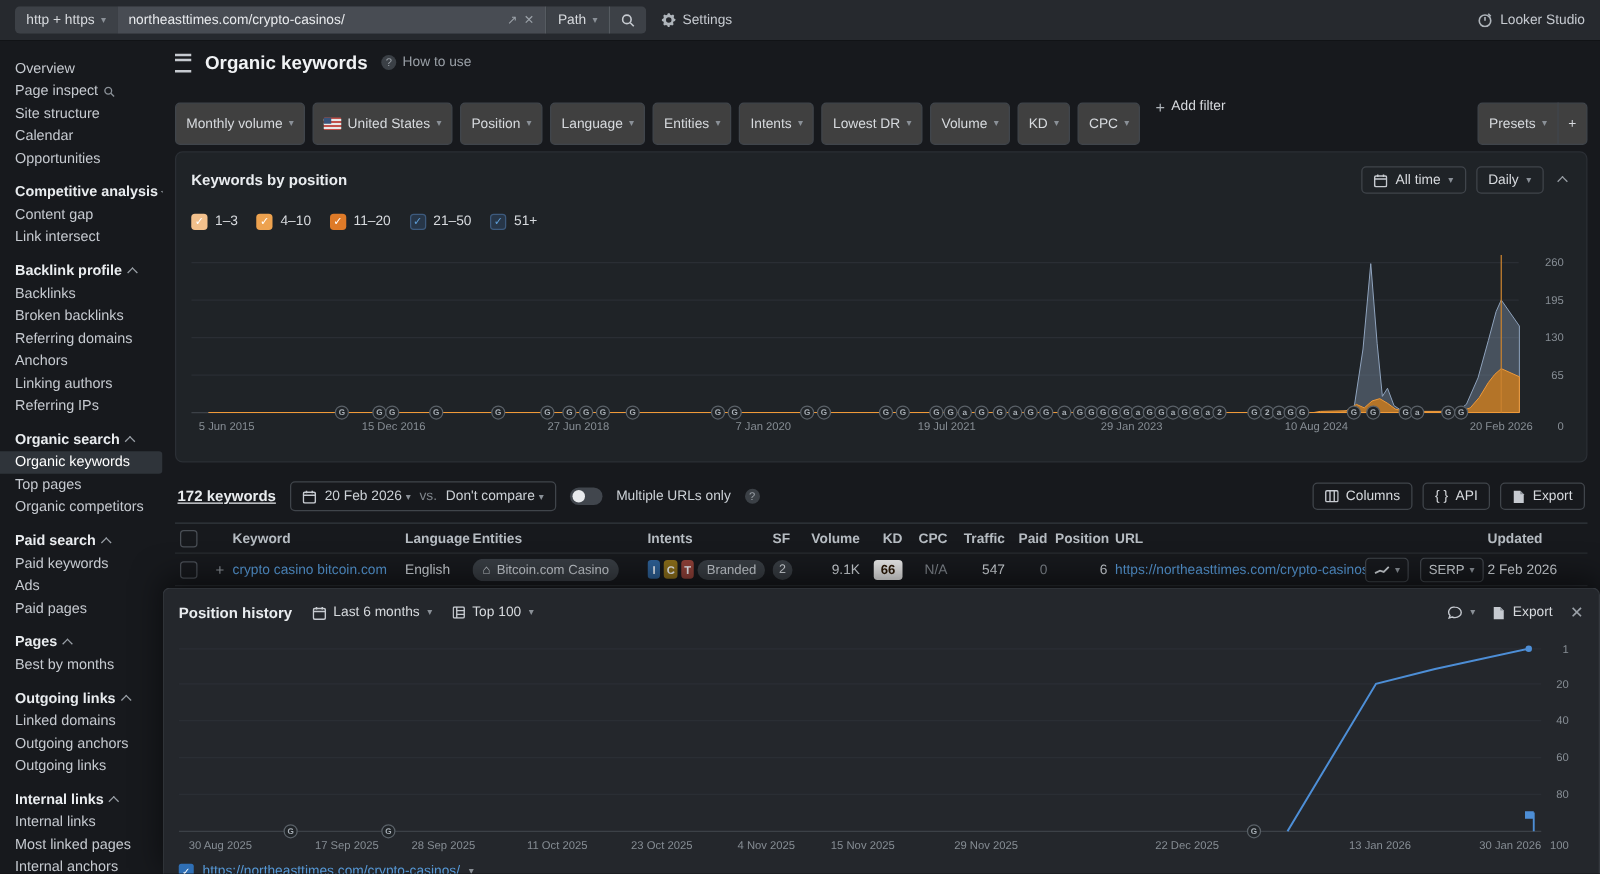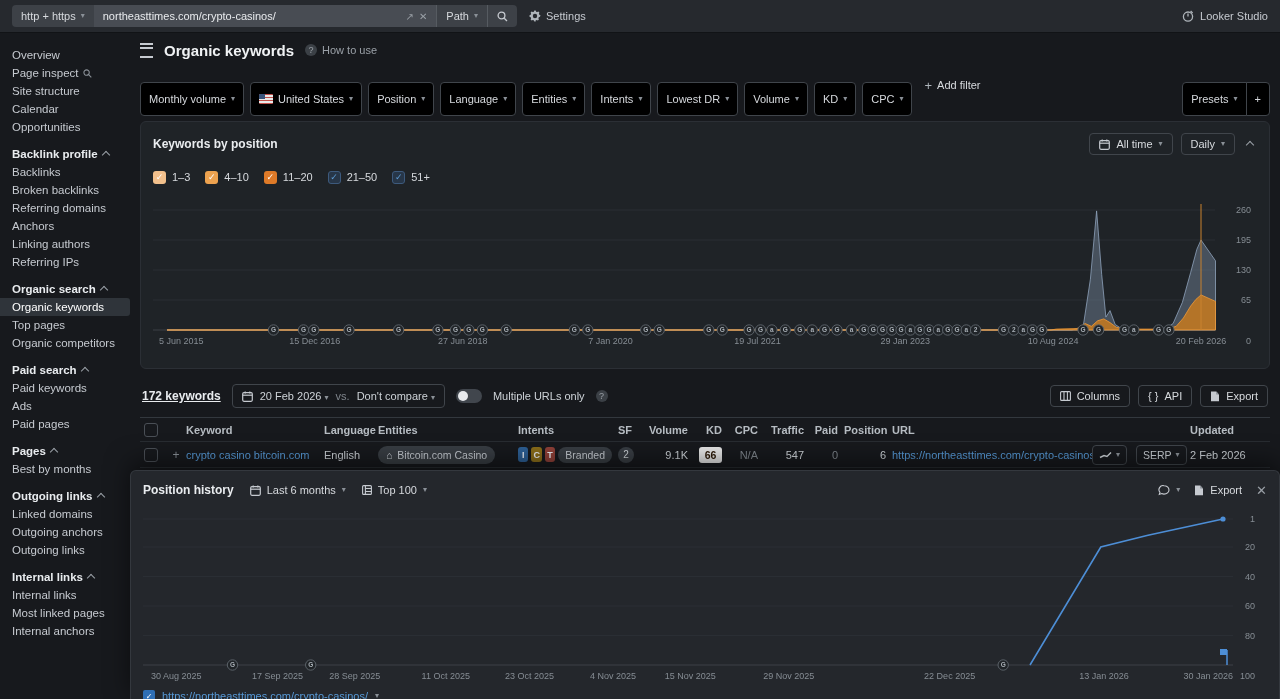--- a/index.html
+++ b/index.html
@@ -30,21 +30,21 @@
 
   .main{flex:1;position:relative;padding:0 10px;min-width:0;box-sizing:border-box;}
   .main-header{height:34px;display:flex;align-items:center;gap:11px;}
   .burger{width:13px;height:11px;border-top:2px solid #c6cad0;border-bottom:2px solid #c6cad0;position:relative;cursor:pointer;}
   .burger::after{content:"";position:absolute;left:0;right:0;top:2.5px;height:2px;background:#c6cad0;}
   .page-title{font-size:15px;font-weight:bold;color:#f0f2f4;}
   .help{display:flex;align-items:center;gap:5px;color:#9aa0a7;cursor:pointer;}
   .qcirc{width:12px;height:12px;border-radius:50%;background:#3b4046;color:#9aa0a7;font-size:9px;display:flex;align-items:center;justify-content:center;}
 
   .filter-bar{display:flex;gap:6px;align-items:center;height:36px;}
-  .chip{height:22px;box-sizing:border-box;padding:16px 8px;border:1px solid #40454b;background:#000000;border-radius:4px;display:flex;align-items:center;gap:5px;color:#d7dade;font-size:11px;cursor:pointer;white-space:nowrap;margin-top:28px;}
+  .chip{height:22px;box-sizing:border-box;padding:16px 8px;border:1px solid #40454b;background:#404040;border-radius:4px;display:flex;align-items:center;gap:5px;color:#d7dade;font-size:11px;cursor:pointer;white-space:nowrap;margin-top:28px;}
   .add-filter{display:flex;align-items:center;gap:5px;color:#d7dade;cursor:pointer;padding:0 6px;}
   .plus-g{color:#aeb4ba;font-size:13px;}
   .preset-group{margin-left:auto;display:flex;}
   .preset-group .chip:first-child{border-radius:4px 0 0 4px;}
   .preset-group .chip:last-child{border-radius:0 4px 4px 0;margin-left:-1px;}
   .us-flag{width:14px;height:10px;background:repeating-linear-gradient(180deg,#c0504a 0 1.5px,#e8e8e8 1.5px 3px);position:relative;border-radius:1px;overflow:hidden;flex-shrink:0;}
   .us-flag::after{content:"";position:absolute;left:0;top:0;width:6px;height:5px;background:#39537a;}
 
   .panel{background:#1f2327;border:1px solid #2b2f35;border-radius:6px;margin-top:18px;padding:10px 12px 6px;box-sizing:border-box;}
   .panel-head{display:flex;align-items:center;height:24px;}
@@ -174,20 +174,32 @@
           </div>
           <div class="side-item">
             <span>Calendar</span>
           </div>
           <div class="side-item">
             <span>Opportunities</span>
           </div>
         </div>
         <div class="side-group">
           <div class="side-header">
+            <span>Competitive analysis</span>
+            <span class="chev"></span>
+          </div>
+          <div class="side-item">
+            <span>Content gap</span>
+          </div>
+          <div class="side-item">
+            <span>Link intersect</span>
+          </div>
+        </div>
+        <div class="side-group">
+          <div class="side-header">
             <span>Backlink profile</span>
             <span class="chev"></span>
           </div>
           <div class="side-item">
             <span>Backlinks</span>
           </div>
           <div class="side-item">
             <span>Broken backlinks</span>
           </div>
           <div class="side-item">

